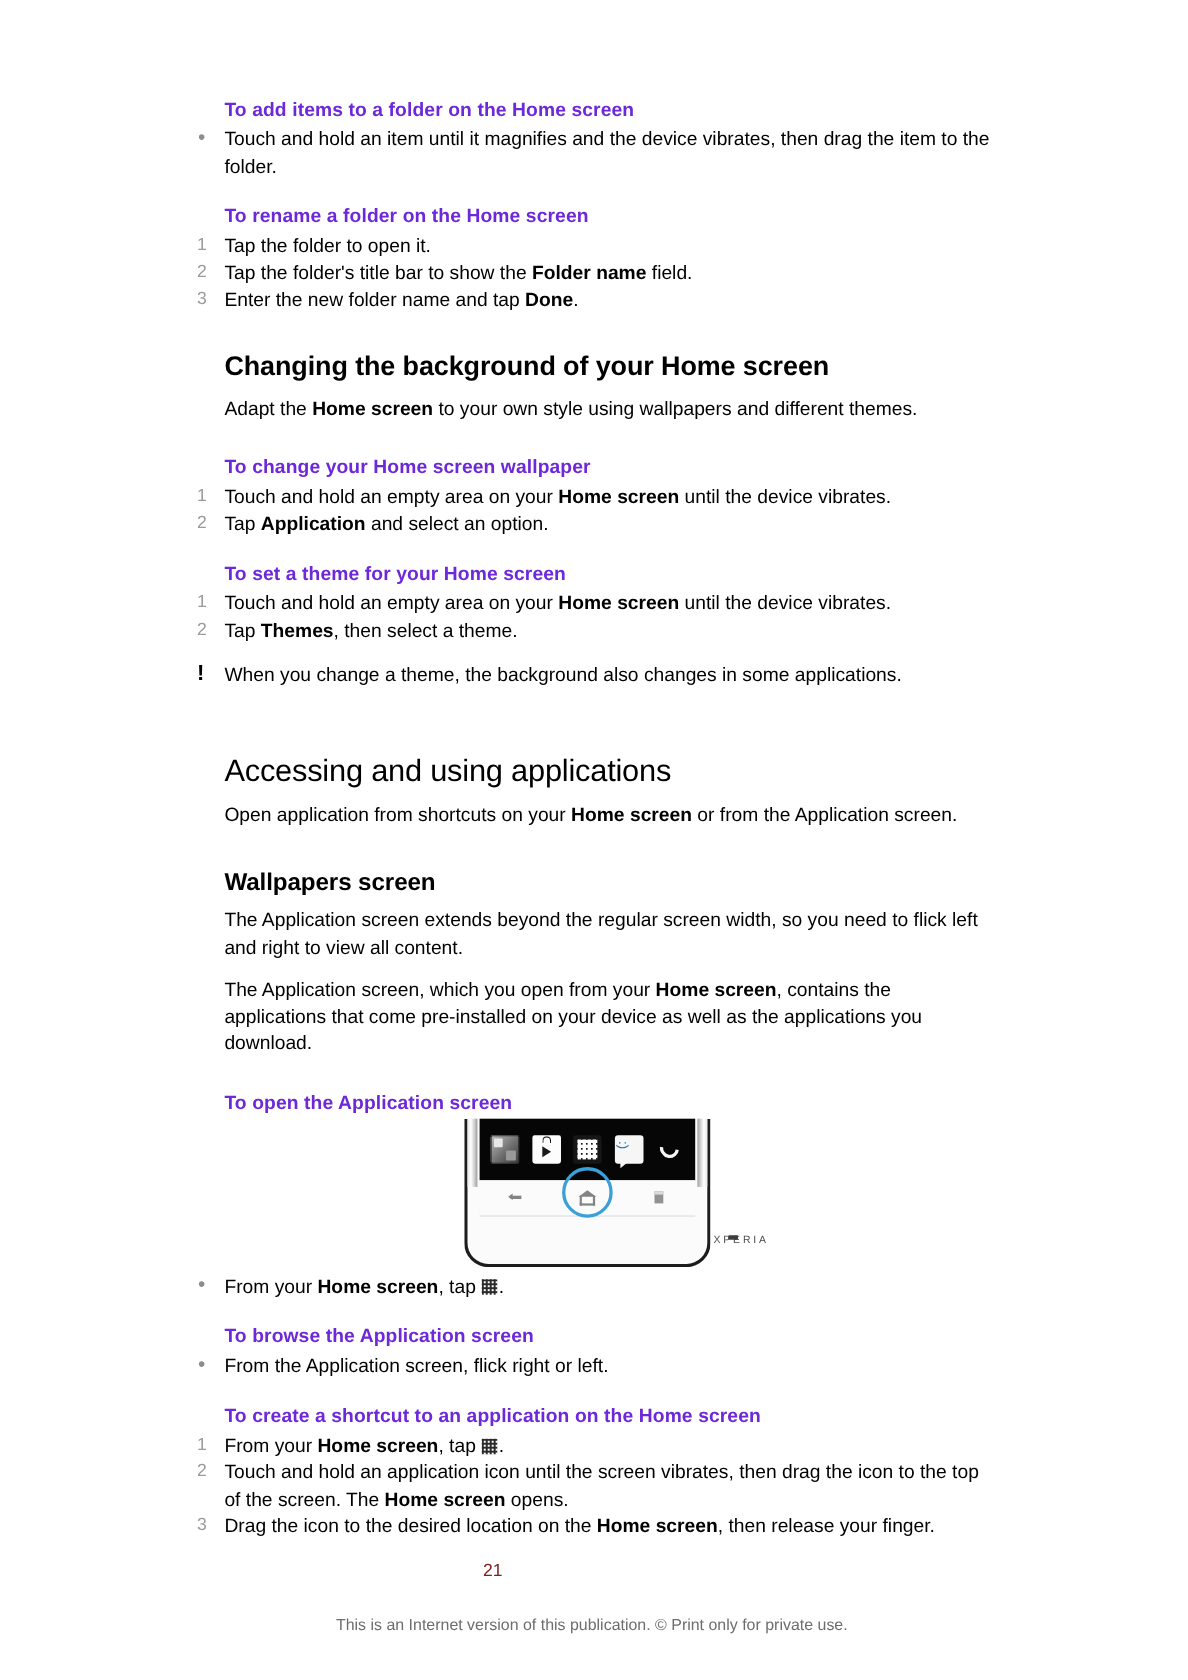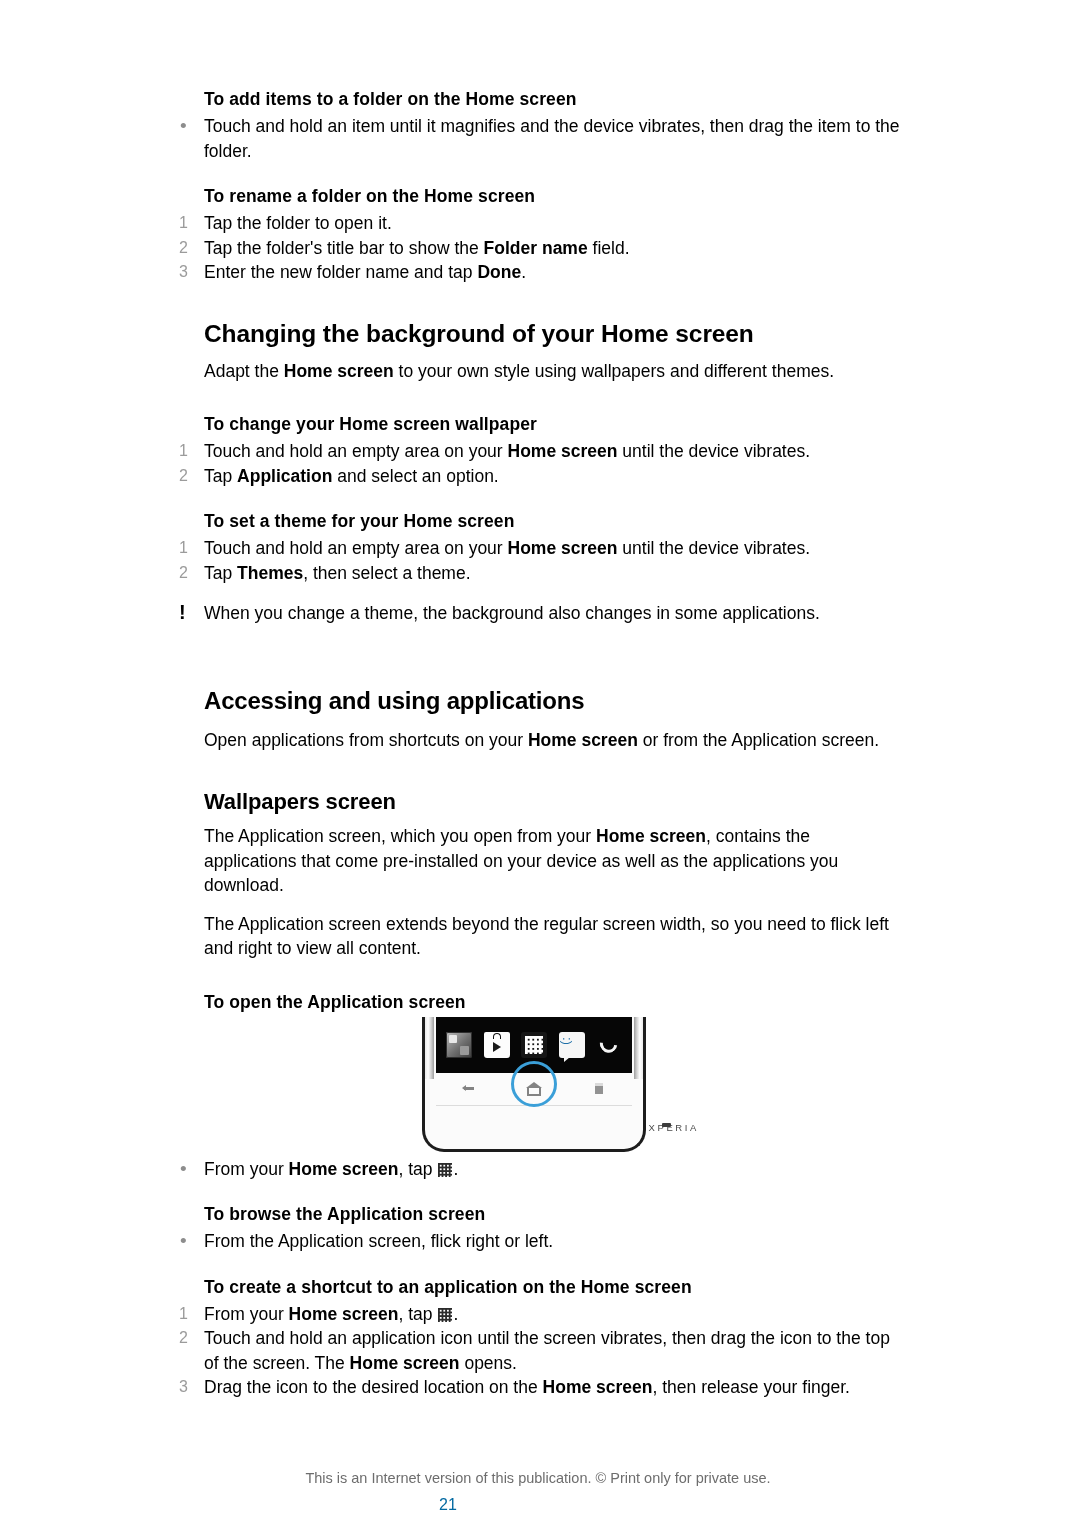--- a/index.html
+++ b/index.html
@@ -24,31 +24,31 @@
   }
   .content {
     position: absolute;
     left: 176px;
     top: 88px;
     width: 730px;
   }
 
   
   .h-teal {
-    color: #000000;
+    color: #6d28d9;
     font-size: 17.5px;
     font-weight: bold;
     line-height: 22px;
     margin: 0 0 4px 28px;
     letter-spacing: 0.1px;
   }
 
   .h1 {
-    font-size: 24px;
-    font-weight: bold;
+    font-size: 28px;
+    font-weight: normal;
     line-height: 34px;
     margin: 0 0 10px 28px;
     letter-spacing: -0.2px;
   }
   .h2 {
     font-size: 24.5px;
     font-weight: bold;
     line-height: 30px;
     margin: 0 0 10px 28px;
     letter-spacing: -0.1px;
@@ -398,24 +398,24 @@
     width: 9px;
     height: 4px;
     background: #3d3d3d;
     border-radius: 1px;
   }
 
   
   .page-number {
     position: absolute;
     left: 0;
-    top: 1496px;
+    top: 1420px;
     width: 896px;
     text-align: center;
-    color: #0369a1;
+    color: #7f1d1d;
     font-size: 16px;
   }
   .footer-note {
     position: absolute;
     left: 0;
     top: 1470px;
     width: 1076px;
     text-align: center;
     color: #6d6d6d;
     font-size: 14.5px;
@@ -489,27 +489,27 @@
     <div class="gap-sm"></div>
 
     <div class="row">
       <div class="marker note">!</div>
       <div class="rowtext">When you change a theme, the background also changes in some applications.</div>
     </div>
 
     <div class="gap-xxl"></div>
 
     <div class="h1">Accessing and using applications</div>
-    <div class="para"><span>Open applications from shortcuts on your </span><b>Home screen</b><span> or from the Application screen.</span></div>
+    <div class="para"><span>Open application from shortcuts on your </span><b>Home screen</b><span> or from the Application screen.</span></div>
 
     <div class="gap-md"></div>
 
     <div class="h3">Wallpapers screen</div>
+    <div class="para">The Application screen extends beyond the regular screen width, so you need to flick left and right to view all content.</div>
     <div class="para"><span>The Application screen, which you open from your </span><b>Home screen</b><span>, contains the applications that come pre-installed on your device as well as the applications you download.</span></div>
-    <div class="para">The Application screen extends beyond the regular screen width, so you need to flick left and right to view all content.</div>
 
     <div class="gap-sm"></div>
 
     <div class="h-teal">To open the Application screen</div>
 
     <div class="figure">
       <div class="phone">
         <div class="phone-body"></div>
         <div class="phone-sidebar-l"></div>
         <div class="phone-sidebar-r"></div>

